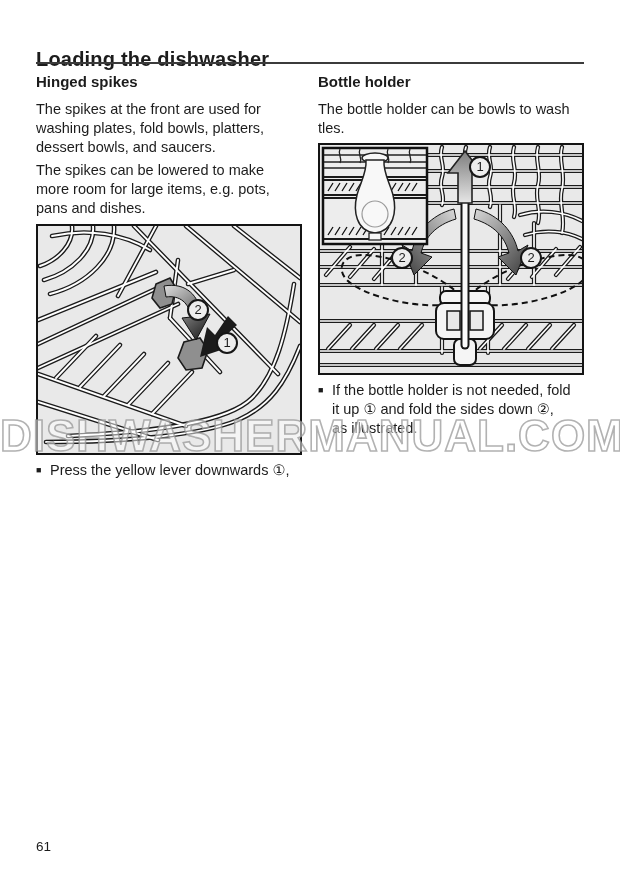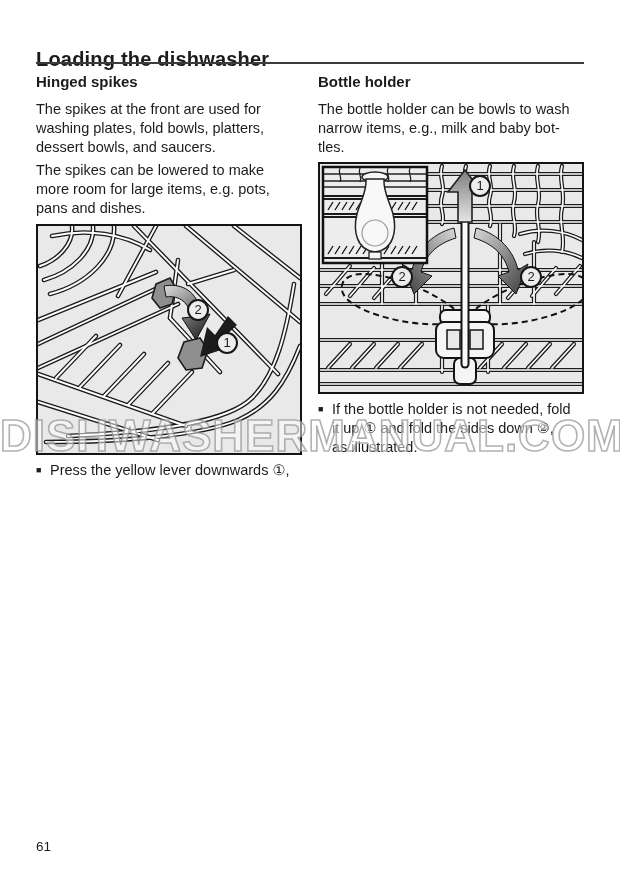--- a/index.html
+++ b/index.html
@@ -118,21 +118,20 @@
       <div class="tline">Press the yellow lever downwards ①,</div>
     </span>
   </div>
 </div>
 
 <div class="col col-right">
   <h3 class="col-heading">Bottle holder</h3>
 
   <div class="para">
     <div class="tline">The bottle holder can be bowls to wash</div>
-    <div class="tline">narrow items, e.g., milk and baby bot-</div>
     <div class="tline">tles.</div>
   </div>
 
   <div class="figure fig-right">
     <svg viewBox="0 0 262 228" preserveAspectRatio="none">
       <defs>
         <g id="rw" fill="none" stroke-linecap="round">
           <path d="M108,10 H262"></path>
             <path d="M108,26 H262"></path>
             <path d="M108,42 H262"></path>

